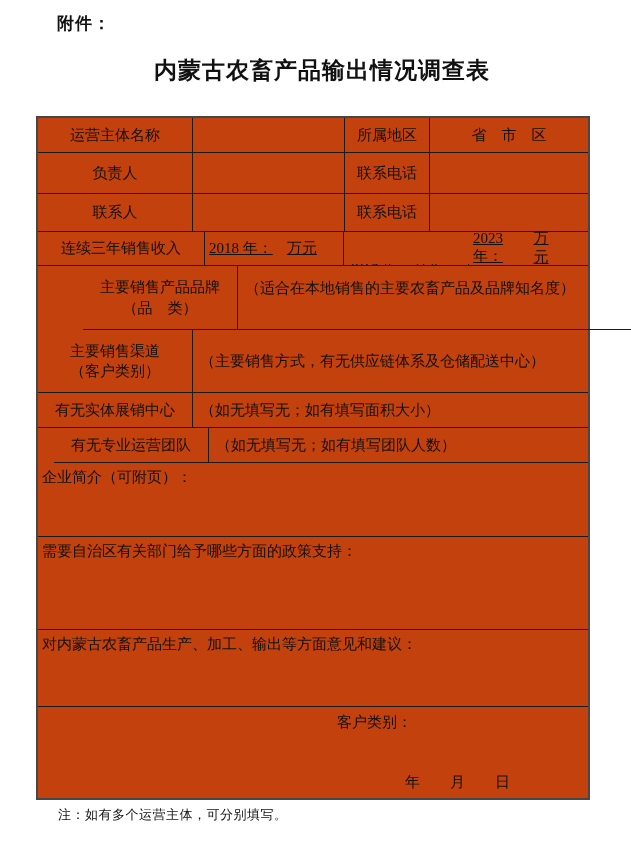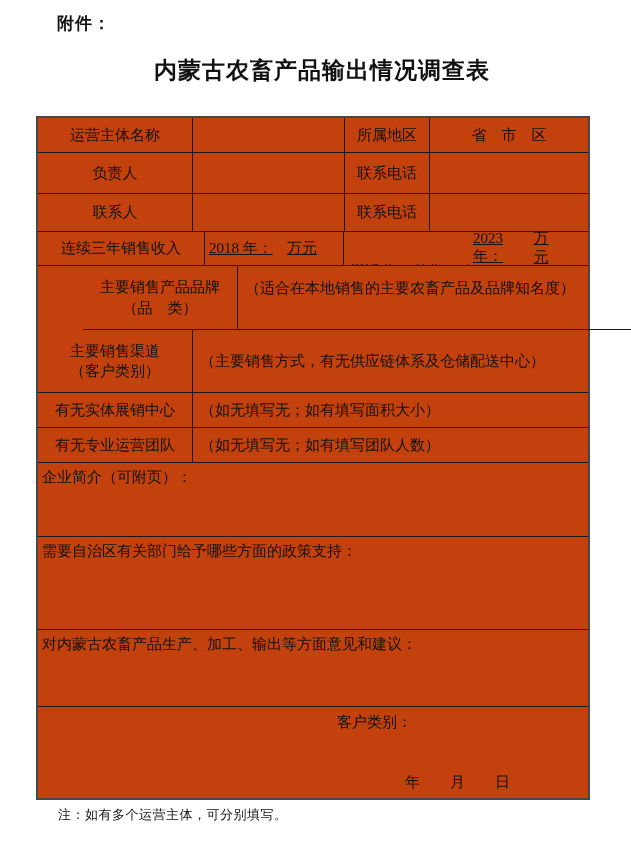--- a/index.html
+++ b/index.html
@@ -126,21 +126,21 @@
   </div>
 
   <div class="row" style="height:35px;">
     <div class="cell lbl" style="width:155px;">有无实体展销中心</div>
     <div class="cell hint last">
       <span>（如无填写无；如有填写面积大小）</span>
     </div>
   </div>
 
   <div class="row" style="height:35px;">
-    <div class="cell lbl" style="width:155px;">有无专业运营团队</div>
+    <div class="cell lbl" style="width:155px;margin-left:16px;">有无专业运营团队</div>
     <div class="cell hint last">
       <span>（如无填写无；如有填写团队人数）</span>
     </div>
   </div>
 
   <div class="row" style="height:74px;">
     <div class="cell free last">企业简介（可附页）：</div>
   </div>
 
   <div class="row" style="height:93px;">

